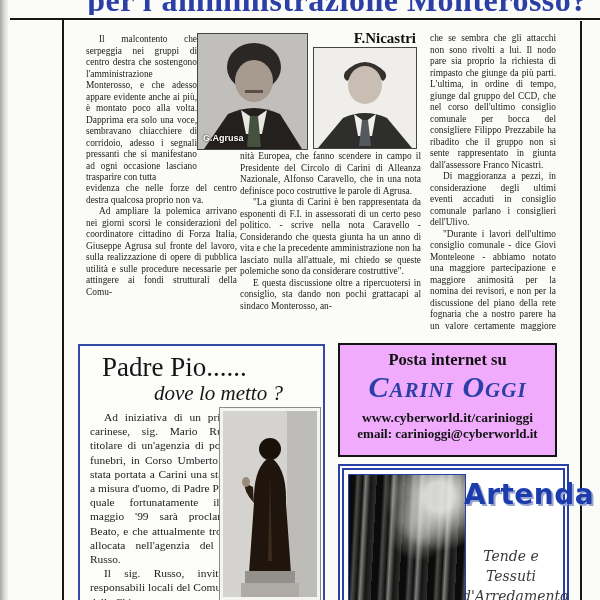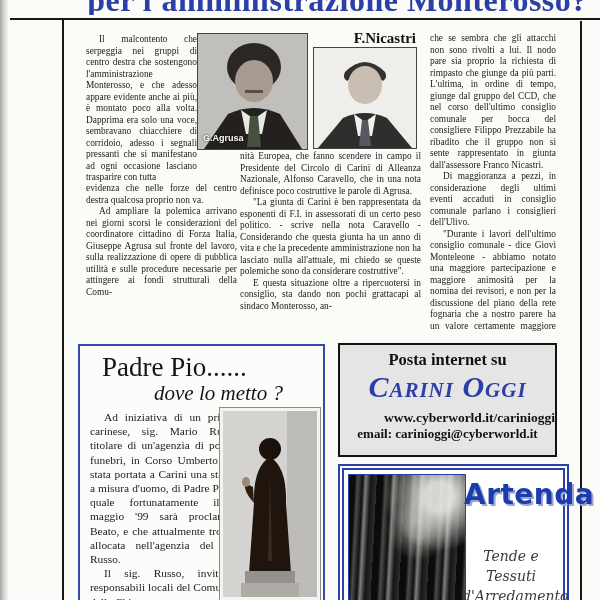--- a/index.html
+++ b/index.html
@@ -36,25 +36,25 @@
   .padre-box{left:78px;top:344px;width:243px;height:262px;border:2px solid #3449a8;background:#fcfcfa;}
   .pp-title{margin:6px 0 0 22px;font-size:27px;color:#151515;}
   .pp-subtitle{margin:-2px 0 0 74px;font-size:21px;font-style:italic;color:#151515;}
   .pp-body{position:absolute;left:10px;top:64px;width:150px;font-size:11.4px;line-height:14.2px;text-align:justify;}
   .pp-body p{margin:0;text-indent:14px;}
   .statue{position:absolute;left:140px;top:62px;width:94px;height:186px;background:#d6d5d2;
     border:3px solid #f4f4f1;box-shadow:0 0 0 1px #8a8a88;}
   .statue svg{display:block;width:100%;height:100%;}
   
   .posta-box{left:338px;top:343px;width:215px;height:110px;border:2px solid #141414;
-    background:#e5e5e5;text-align:center;}
+    background:#f0abfc;text-align:center;}
   .posta-header{margin-top:5px;font-weight:bold;font-size:16.5px;color:#111;}
   .posta-brand{margin-top:2px;font-weight:bold;font-style:italic;font-variant:small-caps;
     font-size:30px;letter-spacing:1px;color:#2c3fa6;line-height:30px;}
-  .posta-url{margin-top:8px;font-weight:bold;font-size:13.5px;color:#111;line-height:16px;text-align:right;}
+  .posta-url{margin-top:8px;font-weight:bold;font-size:13.5px;color:#111;line-height:16px;}
   .posta-email{font-weight:bold;font-size:13px;color:#111;line-height:16px;}
   
   .artenda-box{left:338px;top:464px;width:219px;height:200px;border:6px double #2840a8;background:#fff;}
   .curtain-photo{position:absolute;left:4px;top:4px;width:116px;height:180px;
     background:
       radial-gradient(circle at 78% 12%,rgba(235,235,232,.9) 0 8%,rgba(235,235,232,0) 30%),
       radial-gradient(circle at 60% 30%,rgba(210,210,205,.5) 0 6%,rgba(0,0,0,0) 22%),
       repeating-linear-gradient(93deg,#0b0b0b 0 6px,#4a4a48 9px,#101010 14px,#7d7d79 17px,#151515 22px,#2e2e2c 28px);
     border:1px solid #2840a8;}
   .artenda-logo{position:absolute;left:120px;top:8px;width:94px;text-align:right;
@@ -79,21 +79,21 @@
   <div class="abs col col1-top">
       <p>Il malcontento che serpeggia nei gruppi di centro destra che sostengono l'amministrazione Monterosso, e che adesso appare evidente anche ai più, è montato poco alla volta. Dapprima era solo una voce, sembravano chiacchiere di corridoio, adesso i segnali pressanti che si manifestano ad ogni occasione lasciano trasparire con tutta</p>
     </div>
   <div class="abs col col1-bottom cont">
       <p>evidenza che nelle forze del centro destra qualcosa proprio non va.</p>
       <p>Ad ampliare la polemica arrivano nei giorni scorsi le considerazioni del coordinatore cittadino di Forza Italia, Giuseppe Agrusa sul fronte del lavoro, sulla realizzazione di opere di pubblica utilità e sulle procedure necessarie per attingere ai fondi strutturali della Comu-</p>
     </div>
   <div class="abs col col2 cont">
       <p>nità Europea, che fanno scendere in campo il Presidente del Circolo di Carini di Alleanza Nazionale, Alfonso Caravello, che in una nota definisce poco costruttive le parole di Agrusa.</p>
       <p>"La giunta di Carini è ben rappresentata da esponenti di F.I. in assessorati di un certo peso politico. - scrive nella nota Caravello - Considerando che questa giunta ha un anno di vita e che la precedente amministrazione non ha lasciato nulla all'attuale, mi chiedo se queste polemiche sono da considerare costruttive".</p>
-      <p>E questa situazione oltre a ripercuotersi in consiglio, sta dando non pochi grattacapi al sindaco Monterosso, an-</p>
+      <p>E questa discussione oltre a ripercuotersi in consiglio, sta dando non pochi grattacapi al sindaco Monterosso, an-</p>
     </div>
   <div class="abs col col3 cont">
       <p>che se sembra che gli attacchi non sono rivolti a lui. Il nodo pare sia proprio la richiesta di rimpasto che giunge da più parti. L'ultima, in ordine di tempo, giunge dal gruppo del CCD, che nel corso dell'ultimo consiglio comunale per bocca del consigliere Filippo Prezzabile ha ribadito che il gruppo non si sente rappresentato in giunta dall'assessore Franco Nicastri.</p>
       <p>Di maggioranza a pezzi, in considerazione degli ultimi eventi accaduti in consiglio comunale parlano i consiglieri dell'Ulivo.</p>
       <p>"Durante i lavori dell'ultimo consiglio comunale - dice Giovi Monteleone - abbiamo notato una maggiore partecipazione e maggiore animosità per la nomina dei revisori, e non per la discussione del piano della rete fognaria che a nostro parere ha un valore certamente maggiore per la collettività".</p>
     </div>
 
   <div class="abs photo photo-agrusa">
     <svg viewBox="0 0 109 115">
       <rect width="109" height="115" fill="#c7c5c1"></rect>

